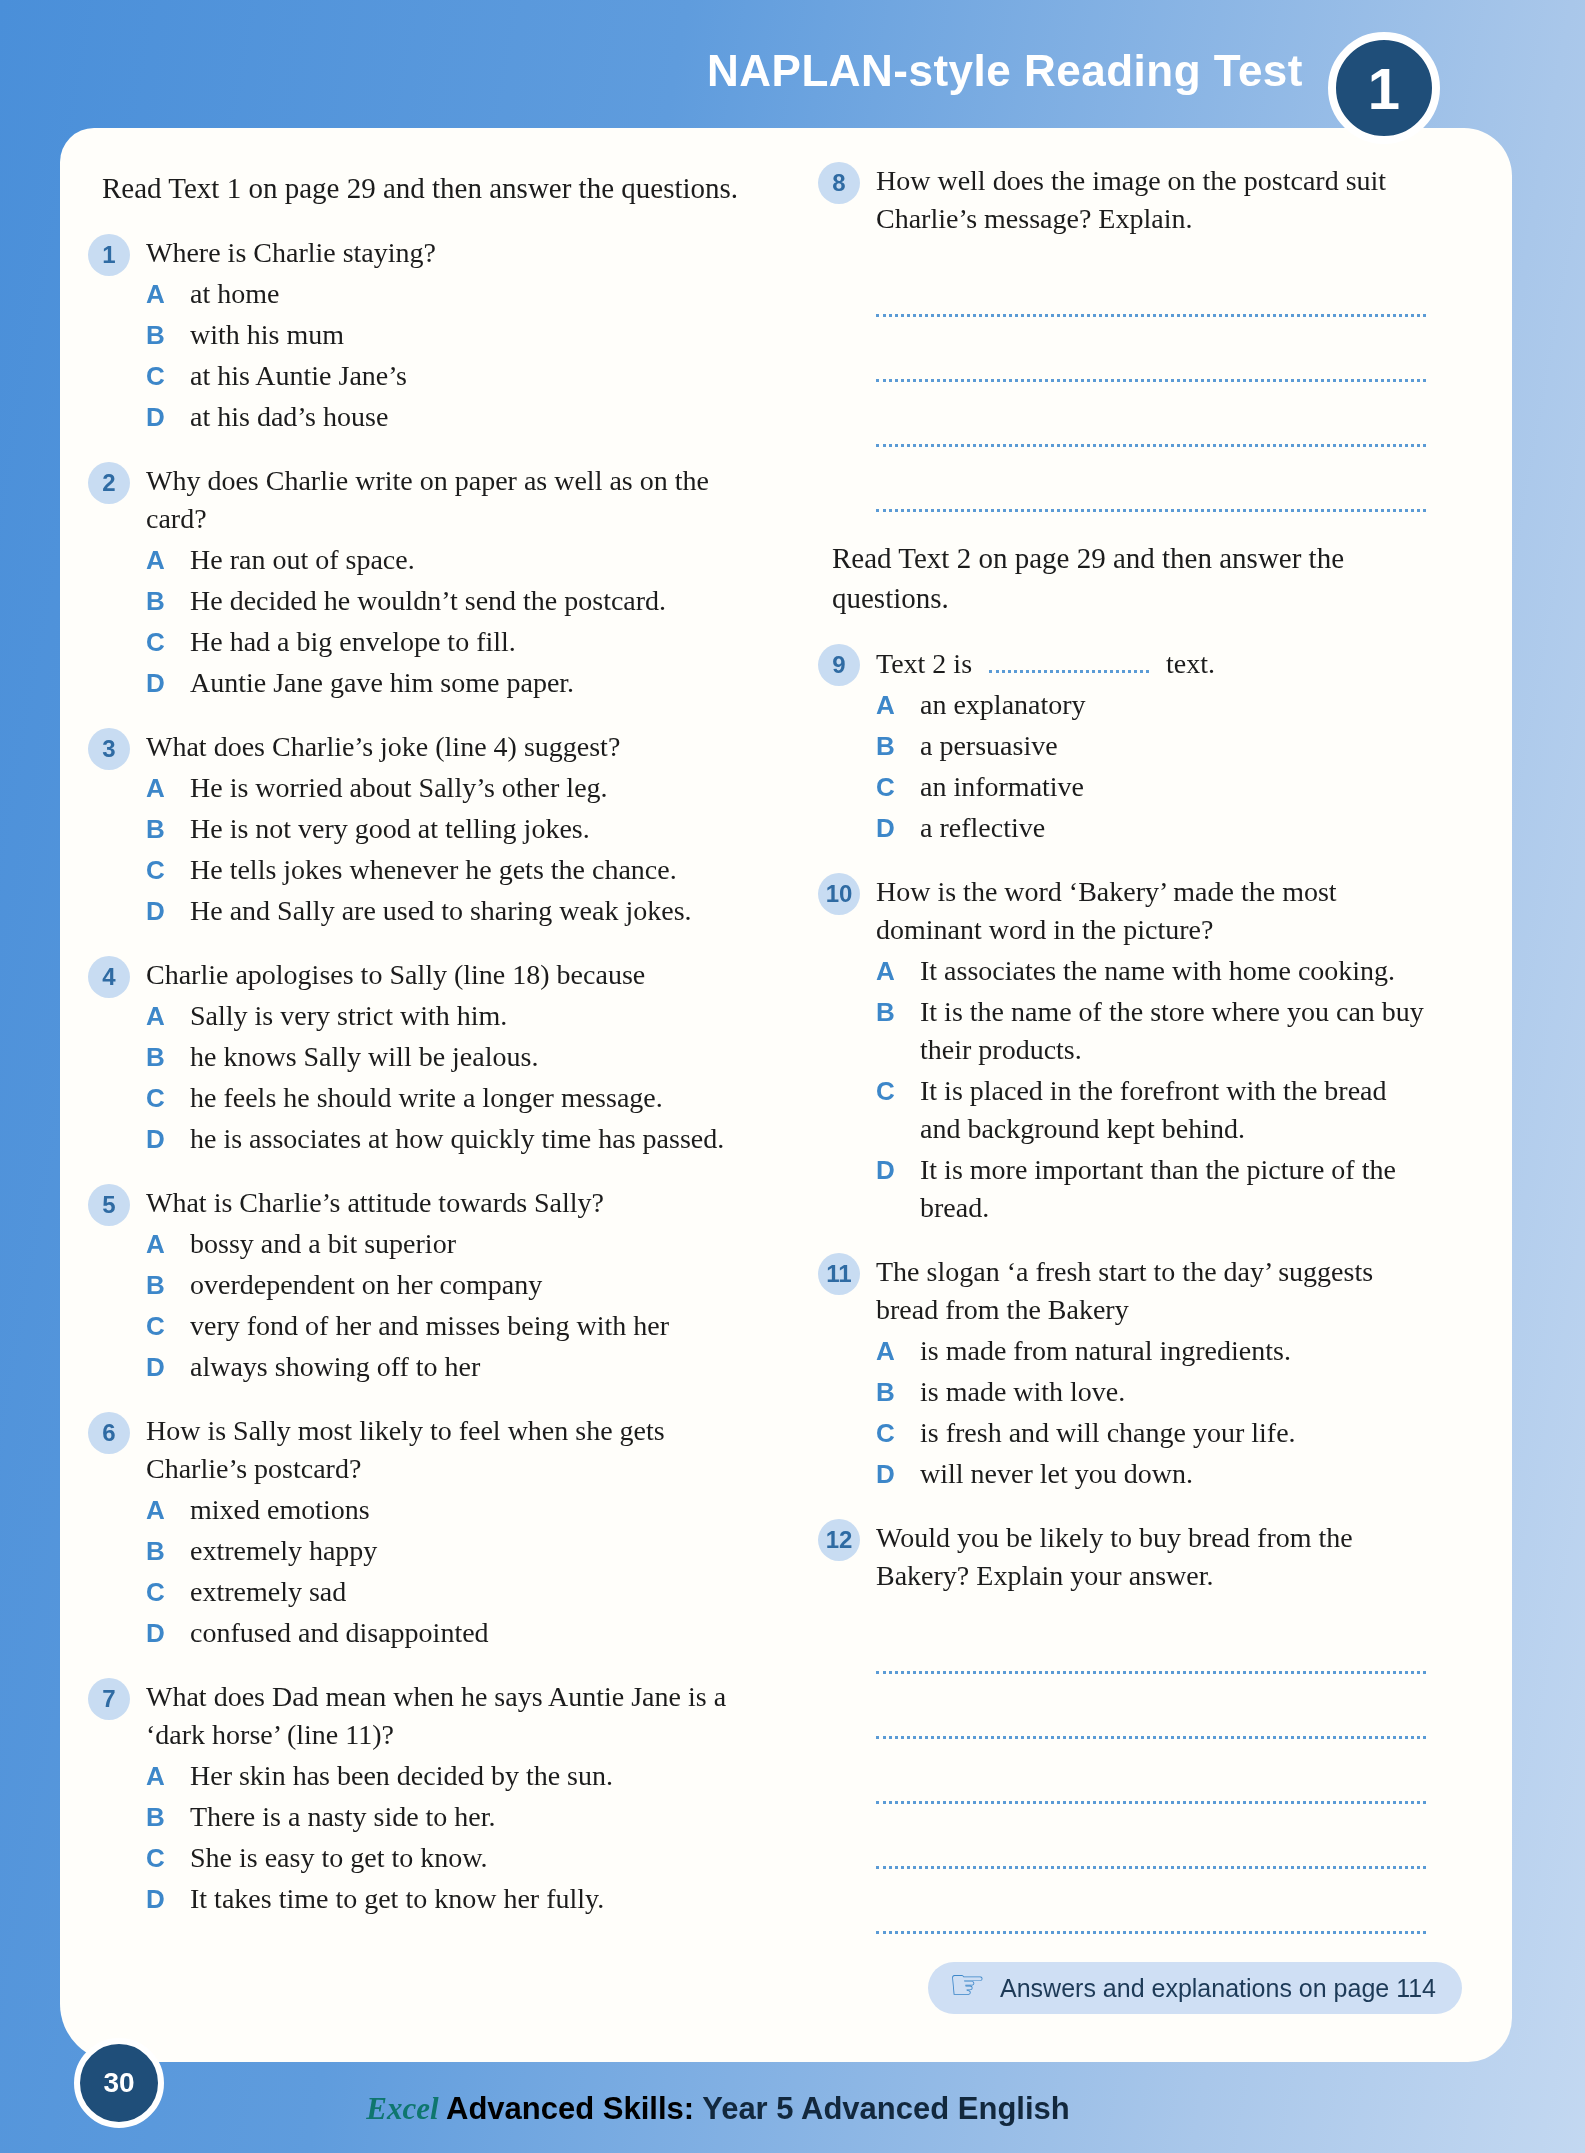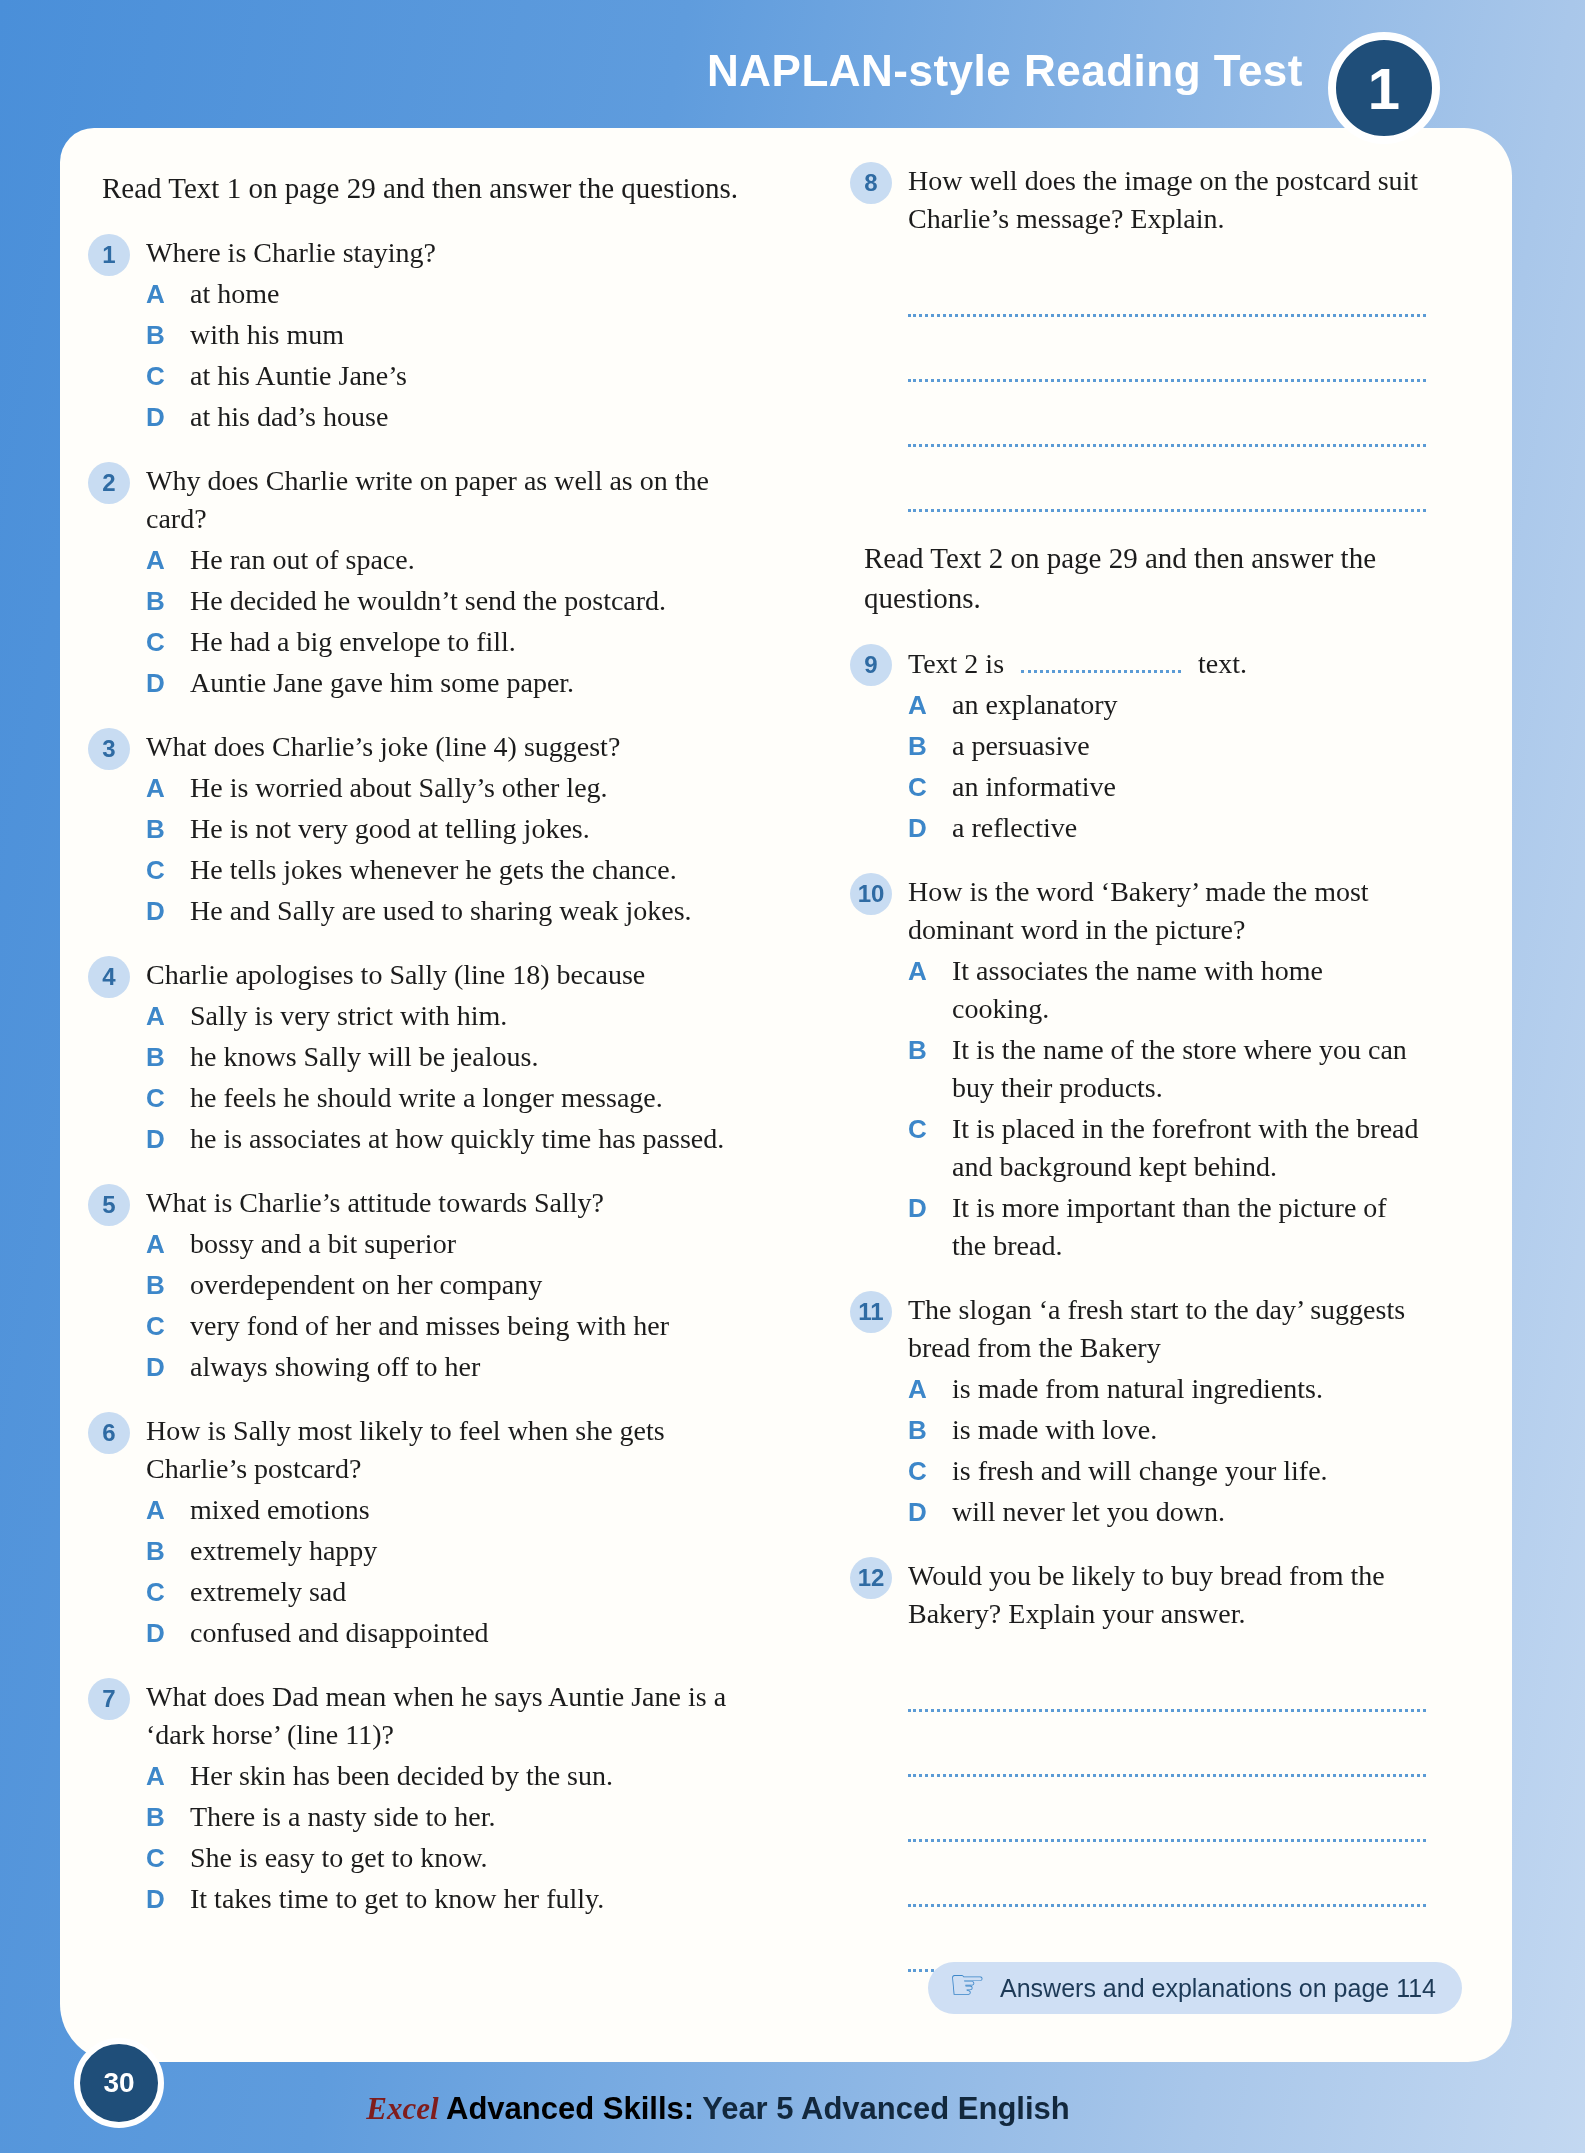--- a/index.html
+++ b/index.html
@@ -16,21 +16,21 @@
   .test-number-circle {
     position:absolute; top:32px; left:1328px; width:112px; height:112px;
     border-radius:50%; background:#1f4e79; border:8px solid #ffffff; box-sizing:border-box;
     display:flex; align-items:center; justify-content:center;
     color:#fff; font-family:"Liberation Sans", sans-serif; font-weight:bold; font-size:58px; z-index:3;
   }
   .card {
     position:absolute; left:60px; top:128px; right:73px; bottom:91px;
     background:#fffefa; border-radius:34px 48px 44px 58px;
     box-sizing:border-box; padding:34px 30px 0 28px;
-    display:flex; gap:102px;
+    display:flex; gap:70px;
   }
   .col-left { flex:none; width:660px; }
   .col-right { flex:1; padding-right:56px; position:relative; }
   .intro {
     font-size:29px; line-height:40px; margin:6px 0 26px 0; padding-left:14px;
   }
   .question { display:flex; gap:16px; margin-bottom:26px; }
   .q-bubble {
     flex:none; width:42px; height:42px; border-radius:50%;
     background:#c8dcf2; color:#2f6ba3;
@@ -62,21 +62,21 @@
   .page-num-circle {
     position:absolute; left:74px; top:2038px; width:90px; height:90px;
     border-radius:50%; background:#1f4e79; border:6px solid #ffffff; box-sizing:border-box;
     display:flex; align-items:center; justify-content:center;
     color:#fff; font-family:"Liberation Sans", sans-serif; font-weight:bold; font-size:28px; z-index:4;
   }
   .footer-text {
     position:absolute; bottom:26px; left:0; width:1436px; text-align:center;
     font-family:"Liberation Sans", sans-serif; font-weight:bold; font-size:31px; white-space:nowrap;
   }
-  .f-excel { font-family:"Liberation Serif", serif; font-style:italic; font-weight:bold; color:#7f1d1d; }
+  .f-excel { font-family:"Liberation Serif", serif; font-style:italic; font-weight:bold; color:#0f766e; }
   .f-white { color:#000000; }
   .f-dark { color:#12283d; }
 </style>
 </head>
 <body>
 
 <div class="header-title">NAPLAN-style Reading Test</div>
 <div class="test-number-circle">
   <span>1</span>
 </div>

